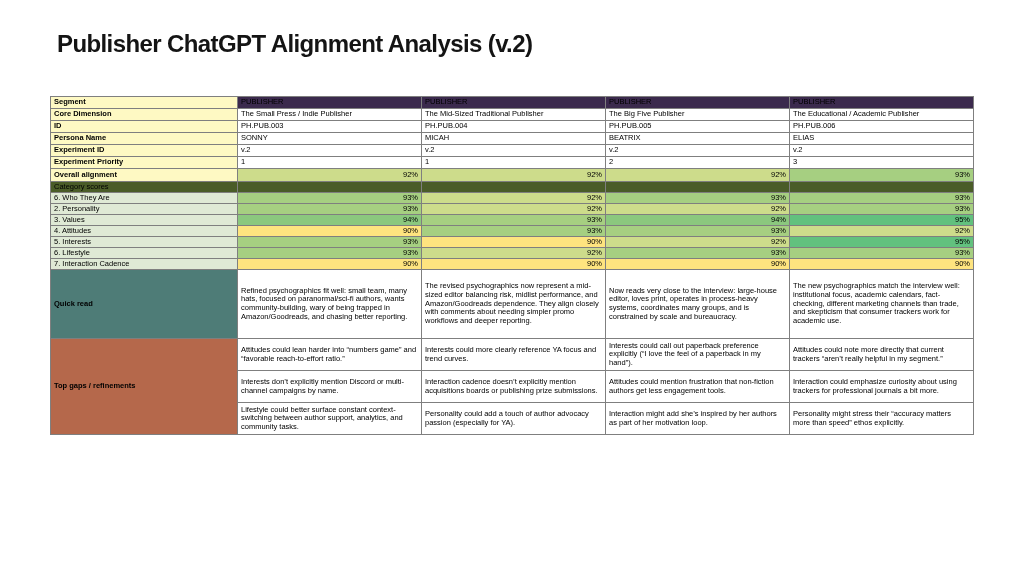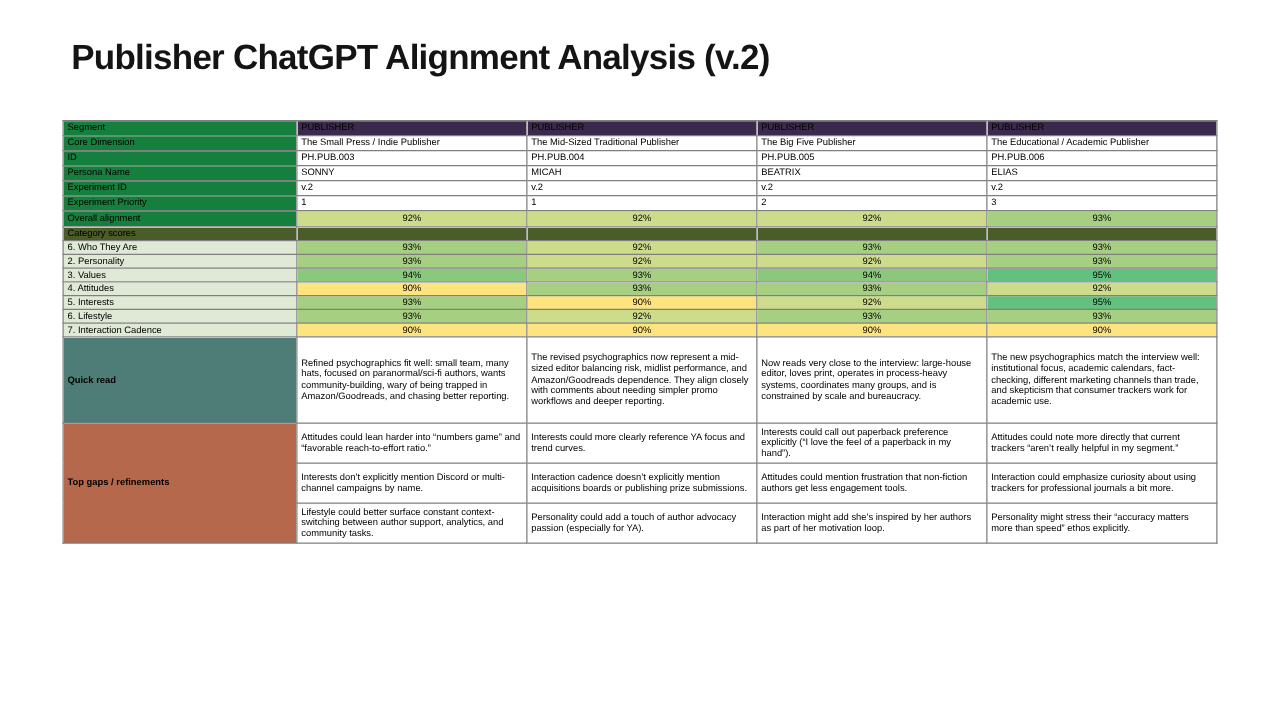--- a/index.html
+++ b/index.html
@@ -2,44 +2,44 @@
 <html><head>
 <meta charset="utf-8">
 <style>
   html,body { margin:0; padding:0; background:#e9e9e9; }
   .slide {
     position:relative; width:1024px; height:576px; background:#ffffff;
     font-family:"Liberation Sans", sans-serif; overflow:hidden; margin:0 auto;
   }
   .title {
     position:absolute; left:57px; top:30px; width:920px;
-    font-size:28px; font-weight:600; color:#141414; letter-spacing:-0.6px;
+    font-size:24px; font-weight:600; color:#141414; letter-spacing:-0.6px;
     white-space:nowrap;
   }
   table.align-table {
     position:absolute; left:50px; top:96px; width:923px;
     border-collapse:collapse; table-layout:fixed;
   }
   table.align-table td {
     border:1px solid #7f7f7f; padding:0 3px; font-size:7.5px; color:#000;
     vertical-align:middle; overflow:hidden; line-height:1.15;
   }
   tr.r-info td  { height:11px; white-space:nowrap; }
   tr.r-overall td { height:12px; }
   tr.r-band td  { height:10px; }
   tr.r-cat td   { height:10px; white-space:nowrap; }
   tr.r-quick td { height:68px; }
   tr.r-gap td   { height:31px; }
 
-  td.lbl-dark { background:#15803d; color:#ffffff; font-weight:normal; padding-left:4px; }
+  td.lbl-dark { background:#fef9c3; color:#ffffff; font-weight:bold; padding-left:4px; }
   td.hdr-val  { background:#3b2a4d; color:#ffffff; font-weight:normal; padding-left:4px; }
   td.white-val{ background:#ffffff; color:#000000; padding-left:4px; }
   td.band     { background:#4a5c28; color:#ffffff; font-weight:normal; padding-left:4px; }
   td.cat-lbl  { background:#dfe9d5; color:#1a1a1a; padding-left:14px; }
-  td.score    { text-align:center; color:#1a1a1a; }
+  td.score    { text-align:right; color:#1a1a1a; }
   td.quick-lbl{ background:#4e7c77; color:#ffffff; font-weight:bold; padding-left:5px; }
   td.gaps-lbl { background:#b5684b; color:#ffffff; font-weight:bold; padding-left:5px; }
   td.para {
     background:#ffffff; font-size:7px; line-height:1.35; vertical-align:top;
     padding:2px 4px; white-space:normal; color:#111;
   }
 </style>
 </head>
 <body>
 

